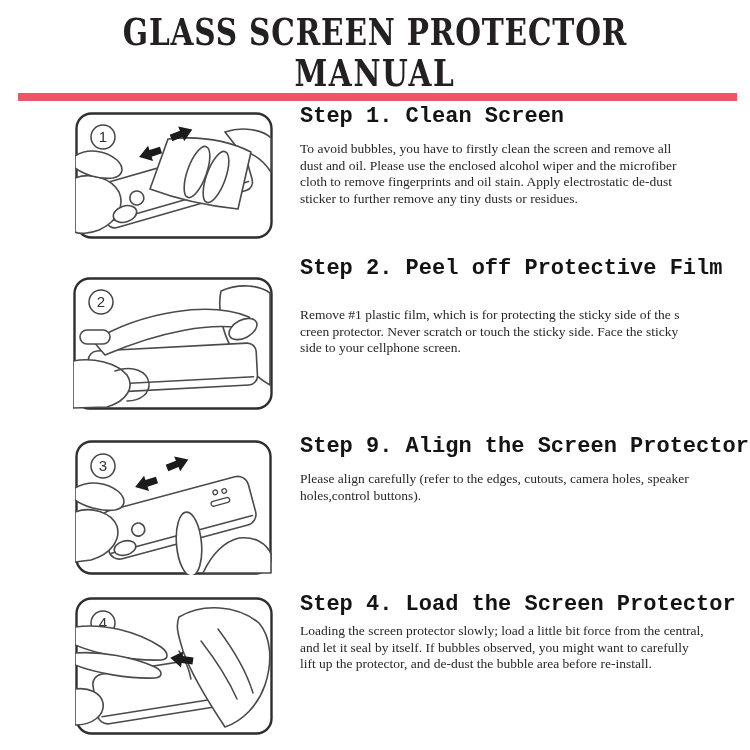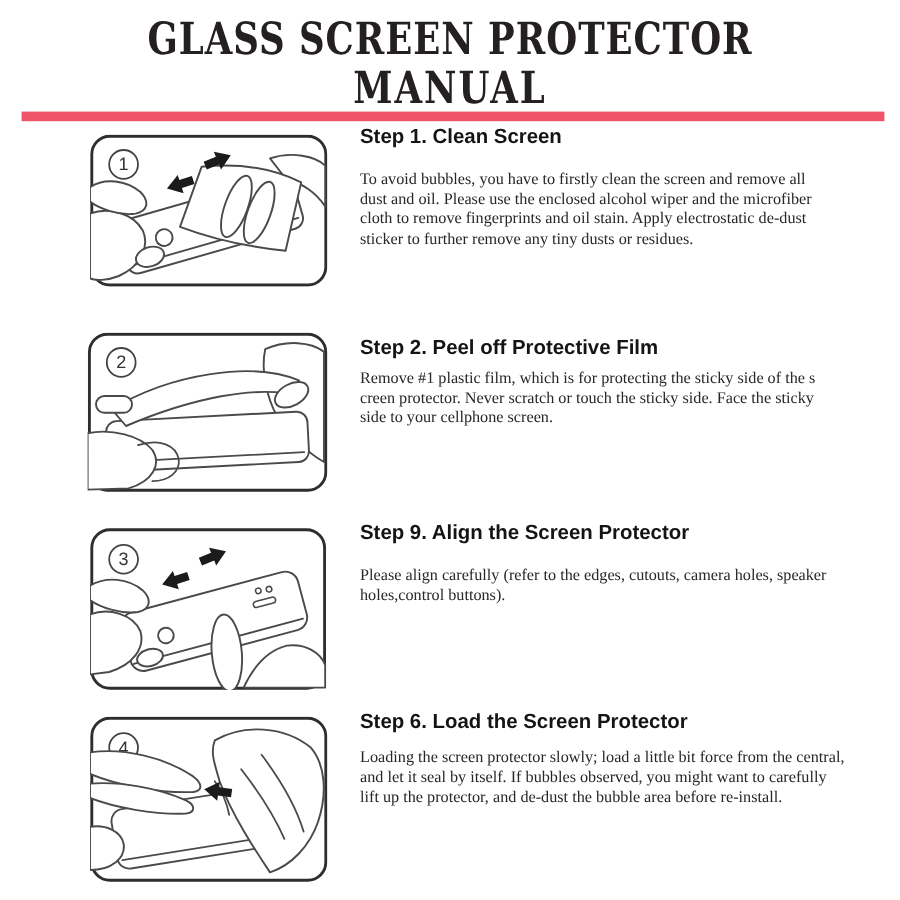--- a/index.html
+++ b/index.html
@@ -10,30 +10,30 @@
   .title-line{
     position:absolute;left:0;width:750px;text-align:center;
     font-family:"DejaVu Serif",serif;font-weight:bold;color:#242021;
     transform:scaleX(0.8);letter-spacing:1px;white-space:nowrap;
   }
   #title1{top:10px;font-size:37px;}
   #title2{top:51px;font-size:37px;letter-spacing:2px;}
   .divider{position:absolute;top:93px;left:18px;width:719px;height:8px;background:#f05468;}
 
   .step-heading{
-    position:absolute;left:300px;font-size:17px;font-weight:bold;color:#141414;
-    font-family:Liberation Sans, sans-serif;white-space:nowrap;
+    position:absolute;left:300px;font-size:22px;font-weight:bold;color:#141414;
+    font-family:Liberation Mono, monospace;white-space:nowrap;
   }
   .step-body{
     position:absolute;left:300px;width:470px;
     font-family:"Liberation Serif",serif;font-size:13.5px;line-height:16.5px;
     color:#272727;white-space:pre-line;
   }
   #h1{top:104px;} #b1{top:141px;}
-  #h2{top:280px;} #b2{top:307px;}
+  #h2{top:256px;} #b2{top:307px;}
   #h3{top:434px;} #b3{top:471px;}
   #h4{top:592px;} #b4{top:623px;}
 
   .illus{position:absolute;}
   #il1{left:75px;top:112px;width:198px;height:127px;}
   #il2{left:73px;top:277px;width:200px;height:133px;}
   #il3{left:75px;top:440px;width:197px;height:135px;}
   #il4{left:75px;top:597px;width:198px;height:138px;}
 
   
@@ -155,16 +155,16 @@
     <path class="wh" d="M0,92 C14,90 26,96 28,106 C30,118 18,128 0,128 Z"></path>
   </g>
   <g>
     <path class="wh" d="M104,20 C128,6 162,8 184,26 C196,40 198,64 190,88 C183,108 168,124 150,130 C138,112 118,82 108,54 C104,40 100,30 104,20 Z"></path>
     <path class="ln" d="M126,44 C140,62 154,84 162,102"></path>
     <path class="ln" d="M143,32 C158,52 172,76 178,96"></path>
     <path class="ln" d="M104,54 C110,62 114,72 116,82"></path>
   </g>
   <path class="arrow" d="M0,-3.5 L11,-3.5 L11,-8 L23,0 L11,8 L11,3.5 L0,3.5 Z" transform="translate(118,64) rotate(188)"></path>
 </svg>
-<div id="h4" class="step-heading">Step 6. Load the Screen Protector</div>
+<div id="h4" class="step-heading">Step 4. Load the Screen Protector</div>
 <div id="b4" class="step-body">Loading the screen protector slowly; load a little bit force from the central,
 and let it seal by itself. If bubbles observed, you might want to carefully
 lift up the protector, and de-dust the bubble area before re-install.</div>
 
 </body></html>

